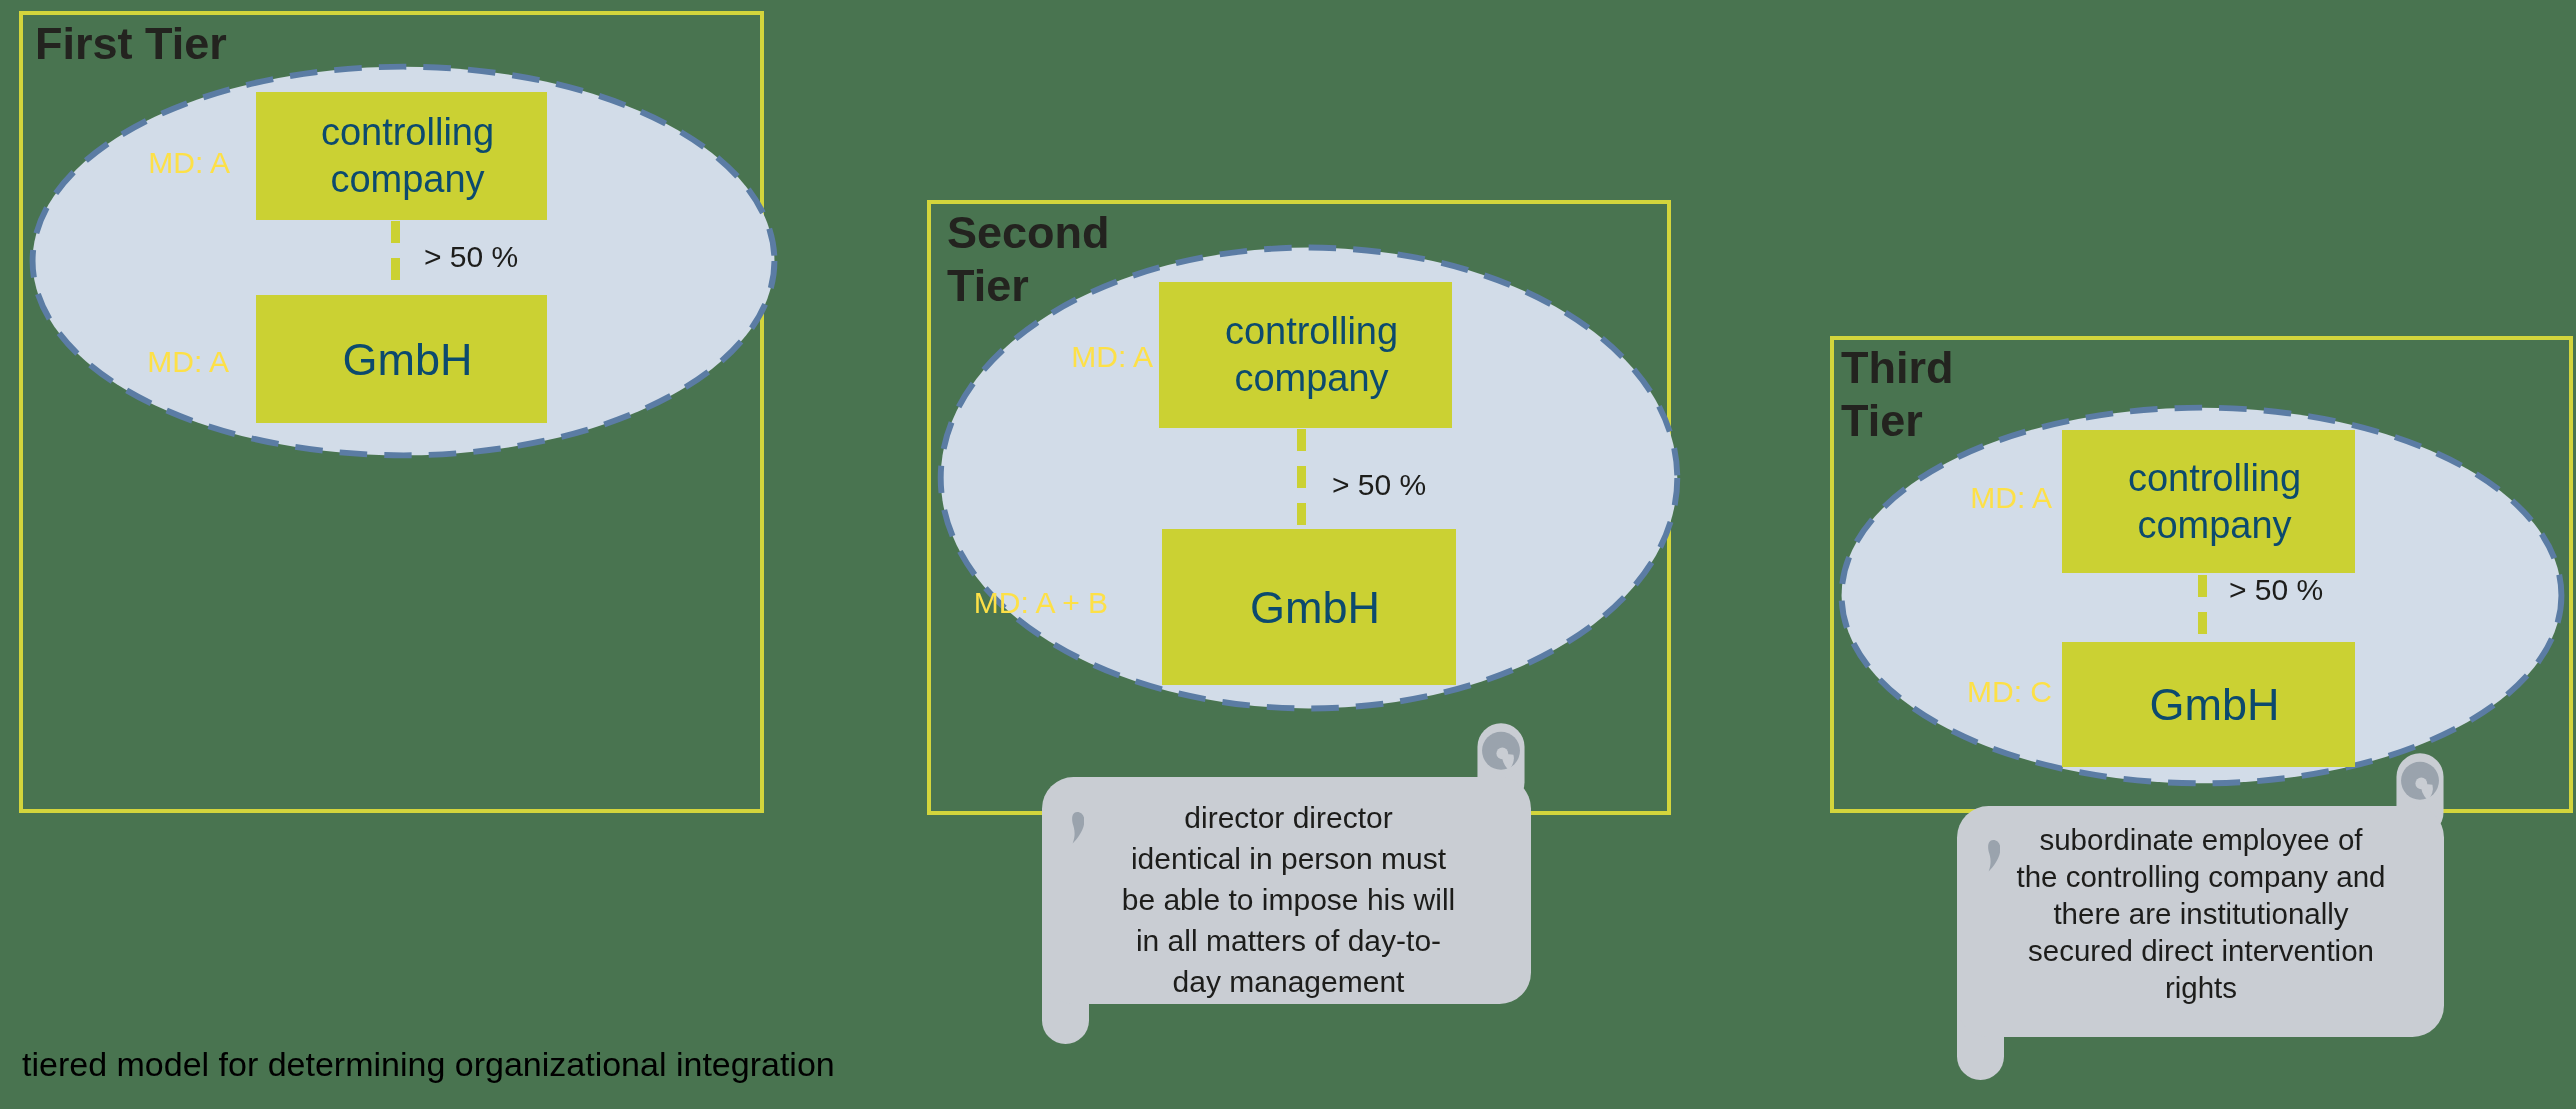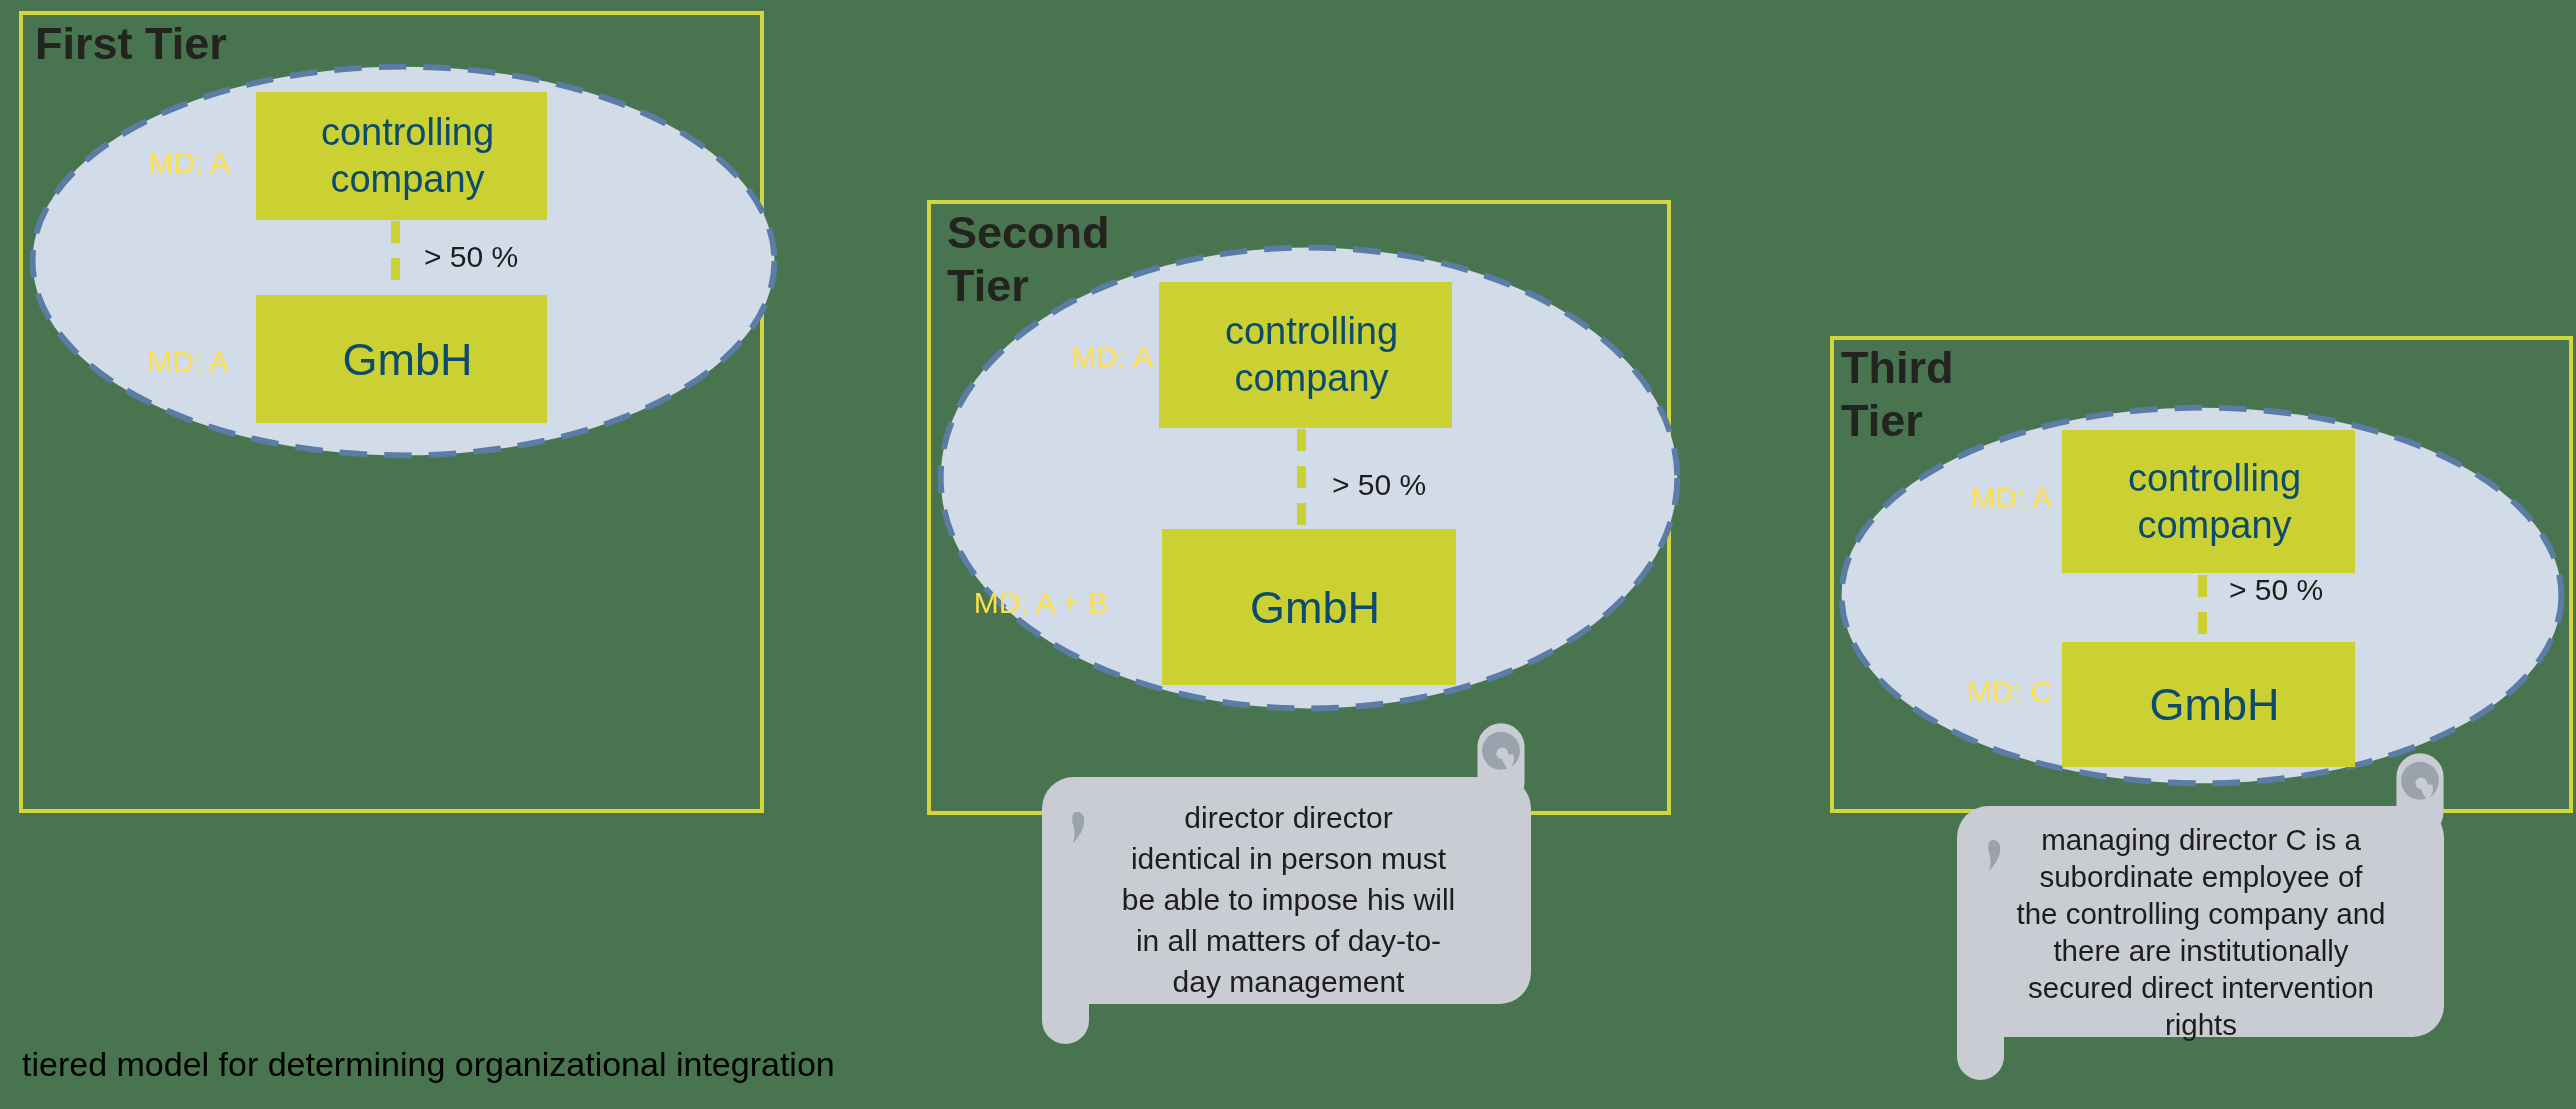--- a/index.html
+++ b/index.html
@@ -175,21 +175,20 @@
     <rect x="2" y="2" width="72" height="126" rx="36" fill="#C9CDD3"></rect>
     <circle cx="38" cy="44" r="29" fill="#9AA3AD"></circle>
     <circle cx="40" cy="48" r="9" fill="#C9CDD3"></circle>
     <path d="M40 48 Q38 62 50 74 Q60 62 57 50 Z" fill="#C9CDD3"></path>
   </svg>
   <div class="note-body note3-body"></div>
   <svg class="note-comma comma3" width="14.4" height="31.5" viewBox="0 0 22 48">
     <path d="M11 0 C18 0 22 6 22 13 C22 26 13 39 4 48 C9 35 7 26 4 17 C2 8 4 0 11 0 Z" fill="#9AA3AD"></path>
   </svg>
   <div class="note-text note3-text">
-    <div class="note-line">managing director C is a</div>
     <div class="note-line">subordinate employee of</div>
     <div class="note-line">the controlling company and</div>
     <div class="note-line">there are institutionally</div>
     <div class="note-line">secured direct intervention</div>
     <div class="note-line">rights</div>
   </div>
 
   <div class="caption">tiered model for determining organizational integration</div>
 
 </div>

